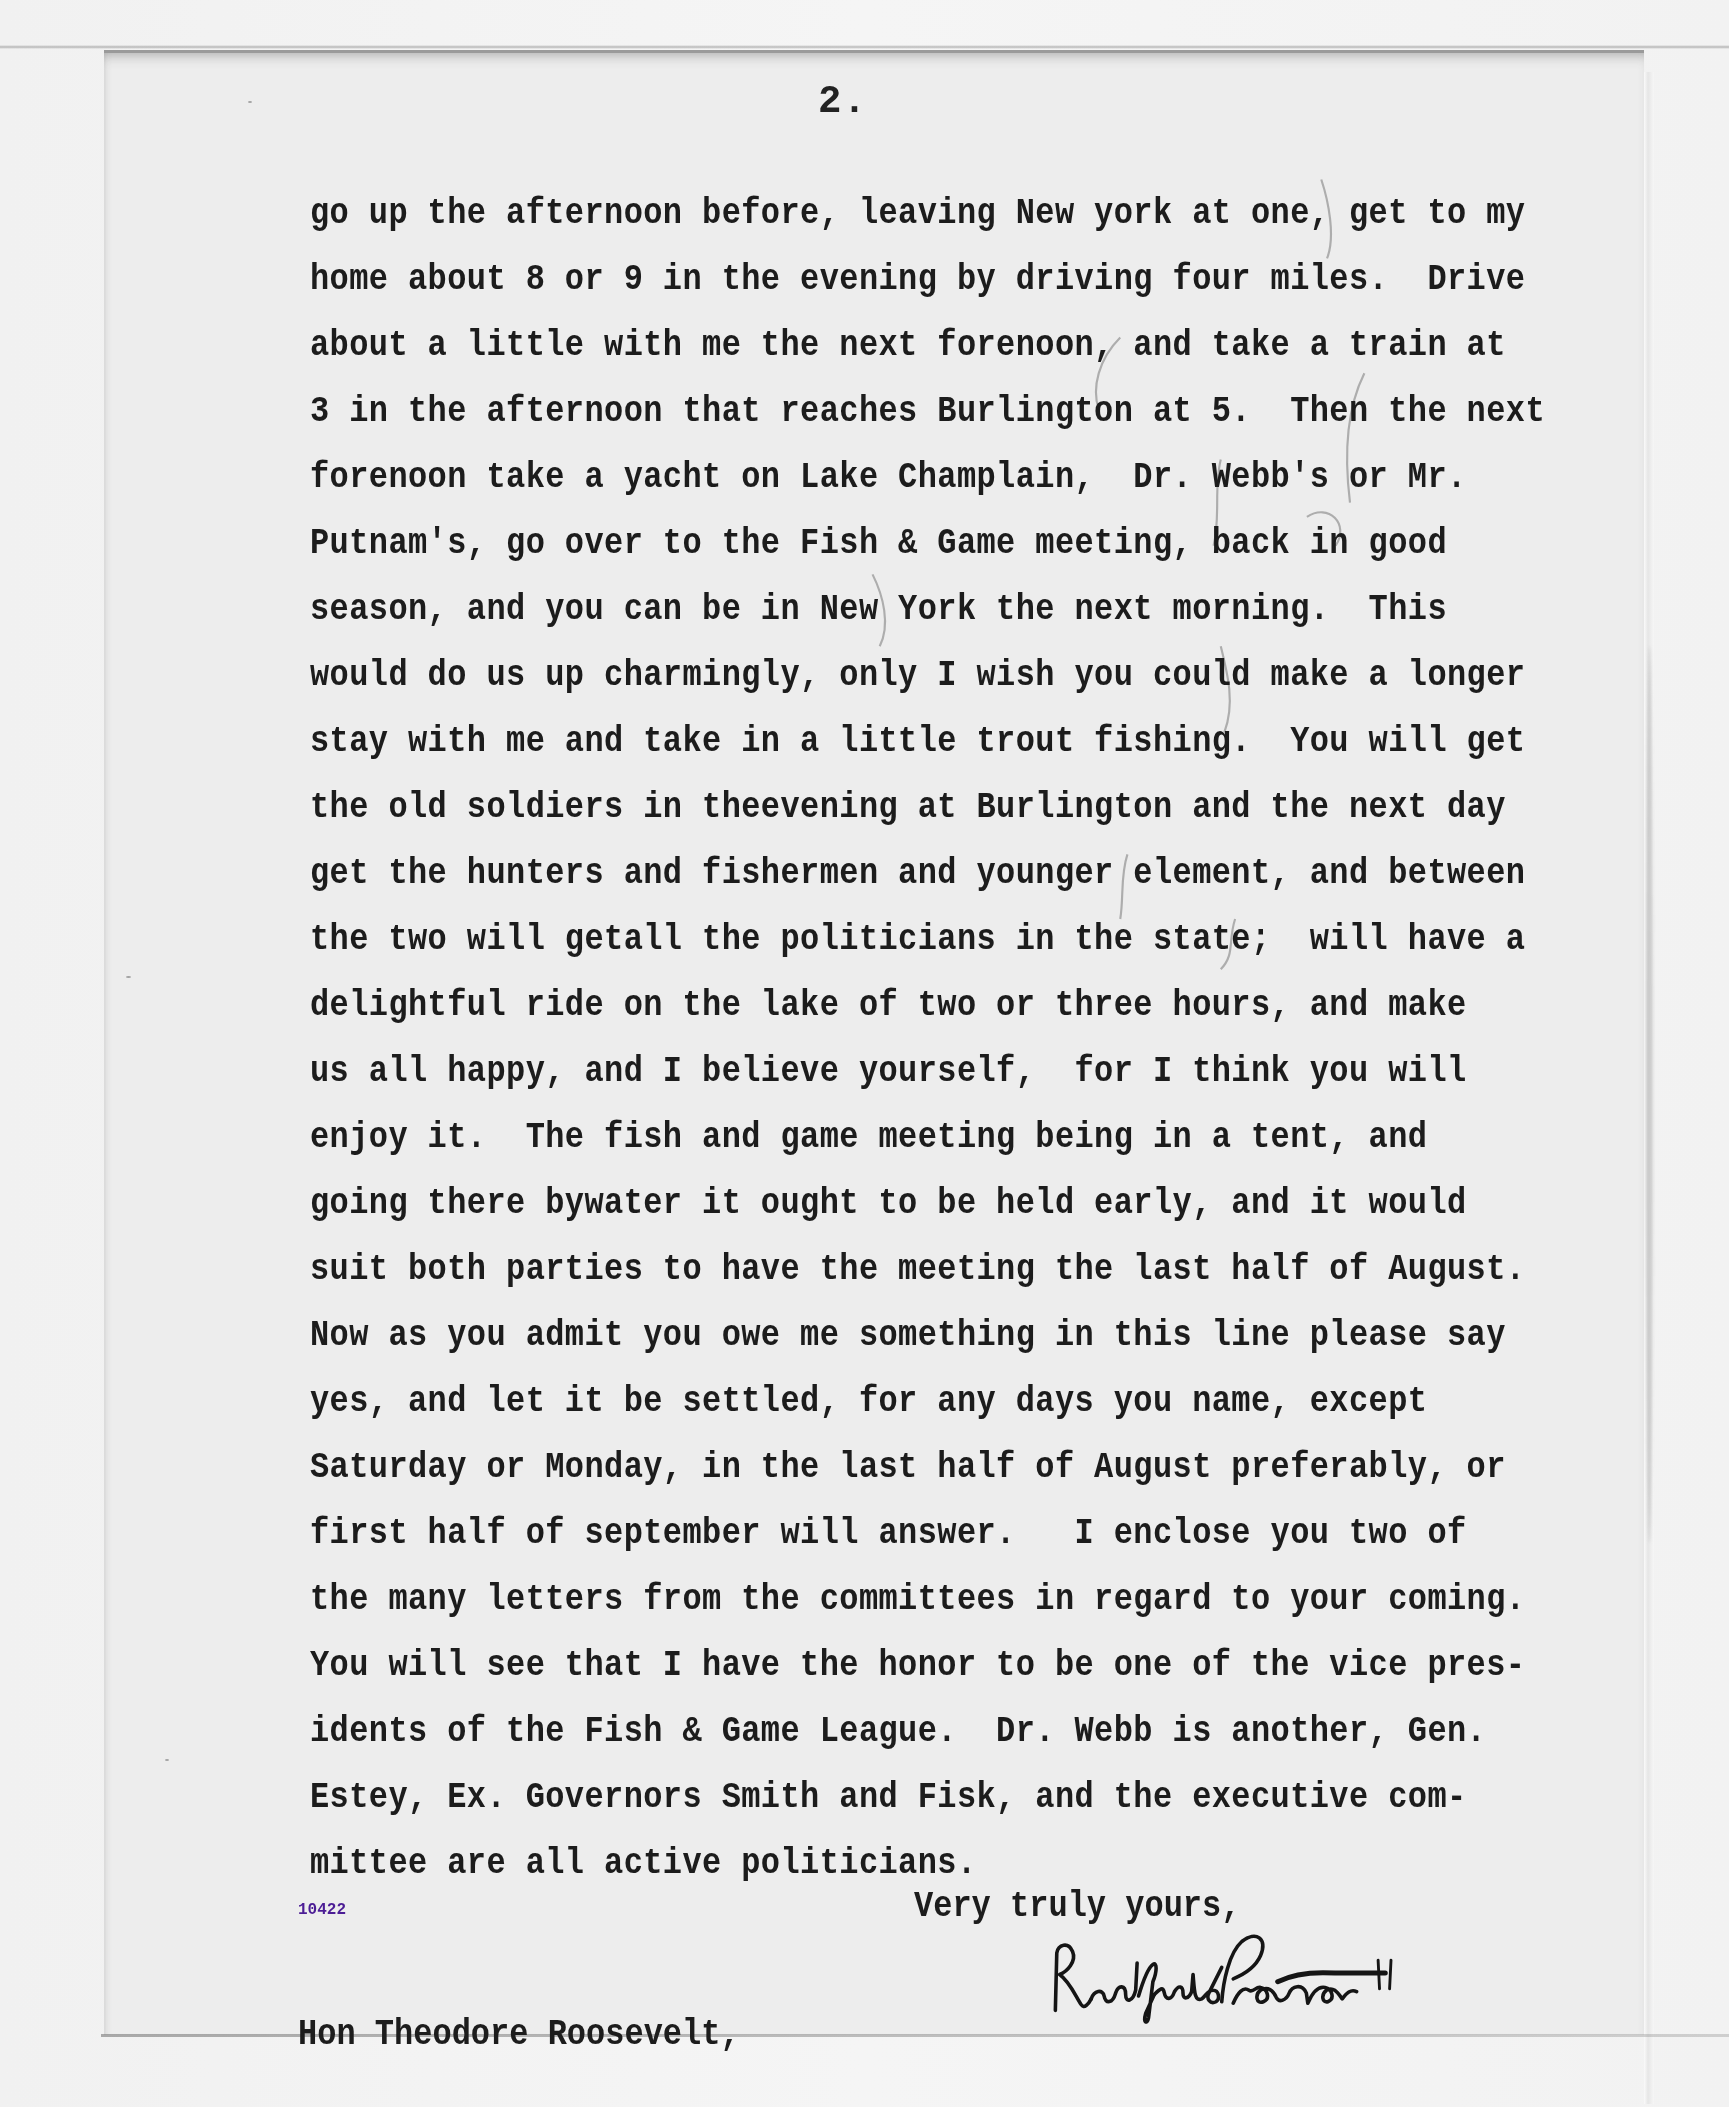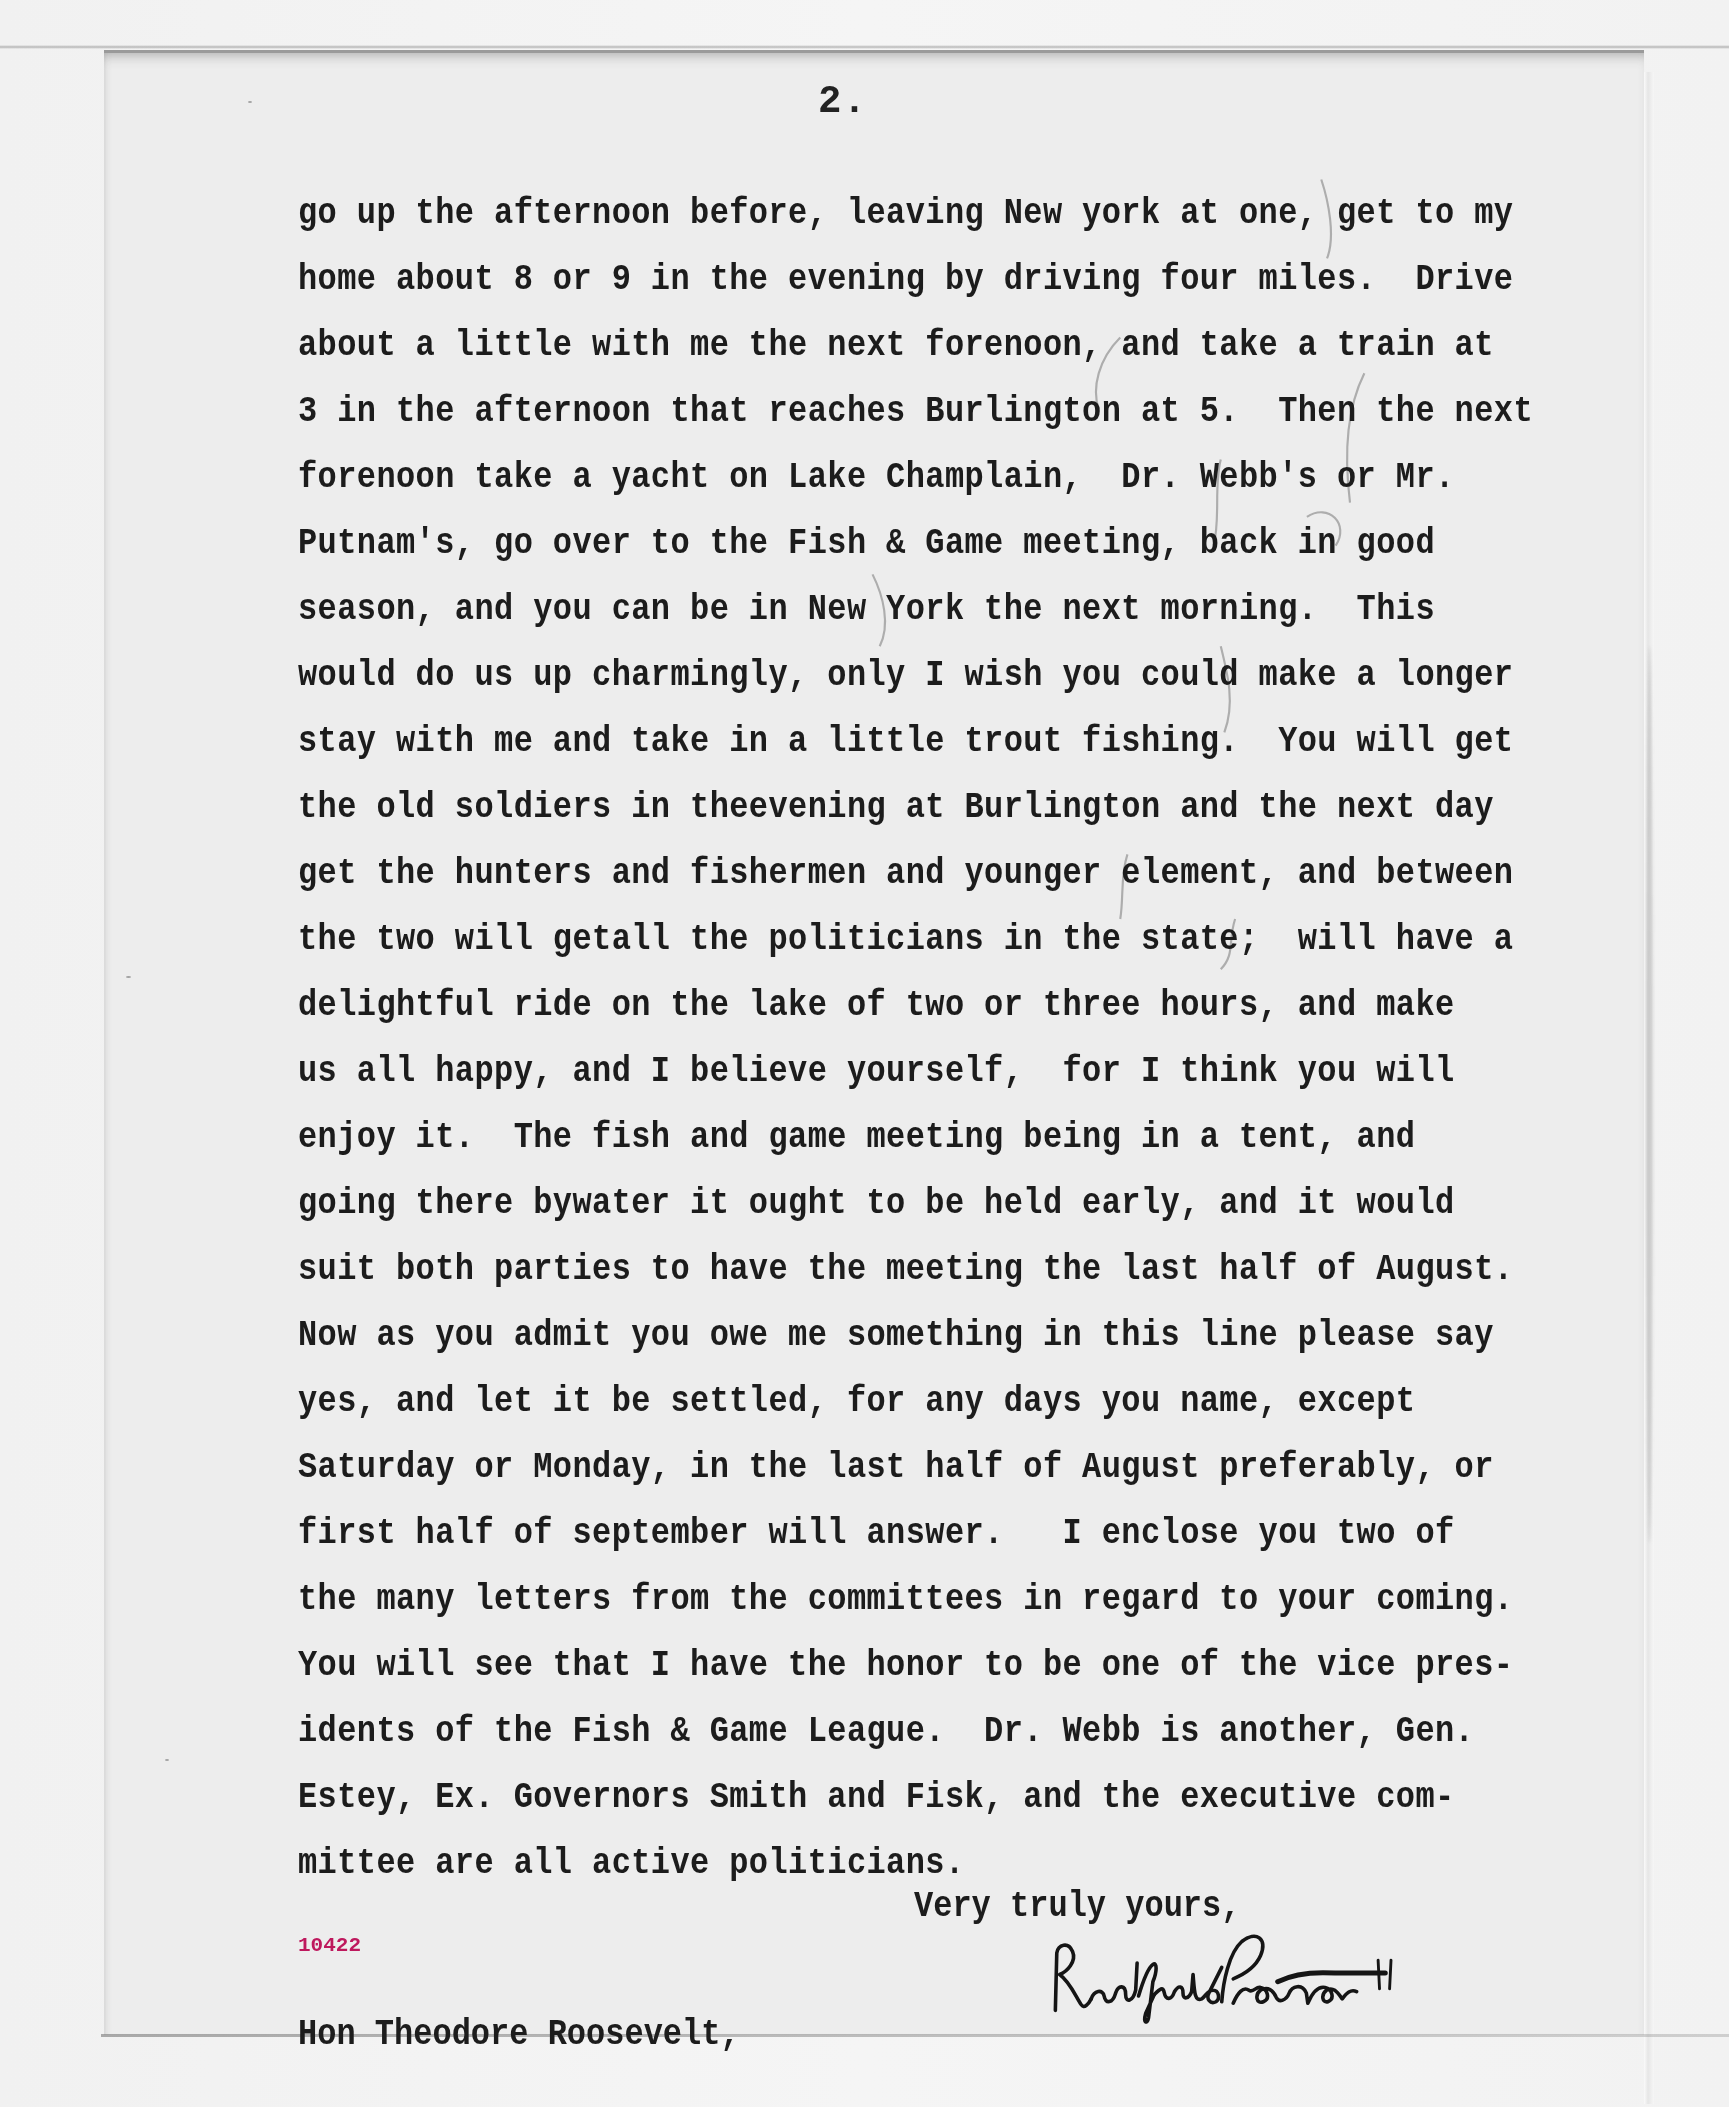--- a/index.html
+++ b/index.html
@@ -68,21 +68,21 @@
       position: absolute;
       left: 818px;
       top: 80px;
       font-size: 39px;
       font-weight: bold;
       letter-spacing: 1.4px;
       color: #222;
     }
     .body-text {
       position: absolute;
-      left: 298px;
+      left: 310px;
       top: 181px;
       width: 1235px;
     }
     .line {
       height: 66px;
       line-height: 66px;
       font-size: 32px;
       font-weight: bold;
       white-space: pre;
       letter-spacing: 0.4px;
@@ -98,24 +98,23 @@
       font-weight: bold;
       white-space: pre;
       color: #1c1c1c;
       transform: scaleY(1.18);
       transform-origin: left center;
     }
     .file-number {
       position: absolute;
       left: 298px;
       top: 1901px;
-      font-size: 21px;
-      font-weight: bold;
-      color: #be185d;
-      margin-top: 33px;
+      font-size: 16px;
+      font-weight: bold;
+      color: #4c1d95;
     }
     .recipient {
       position: absolute;
       left: 298px;
       top: 1931px;
       font-size: 32px;
       font-weight: bold;
       line-height: 36px;
       white-space: pre;
       color: #1c1c1c;

